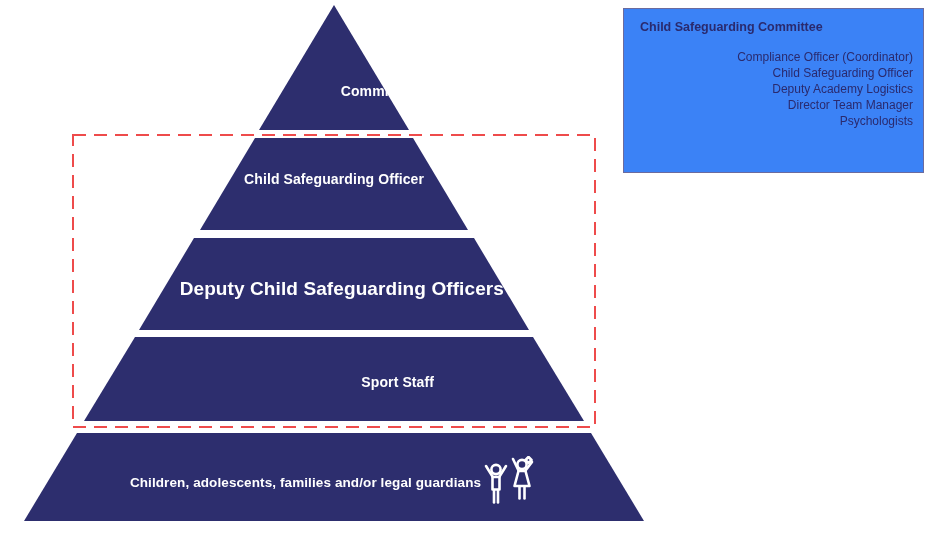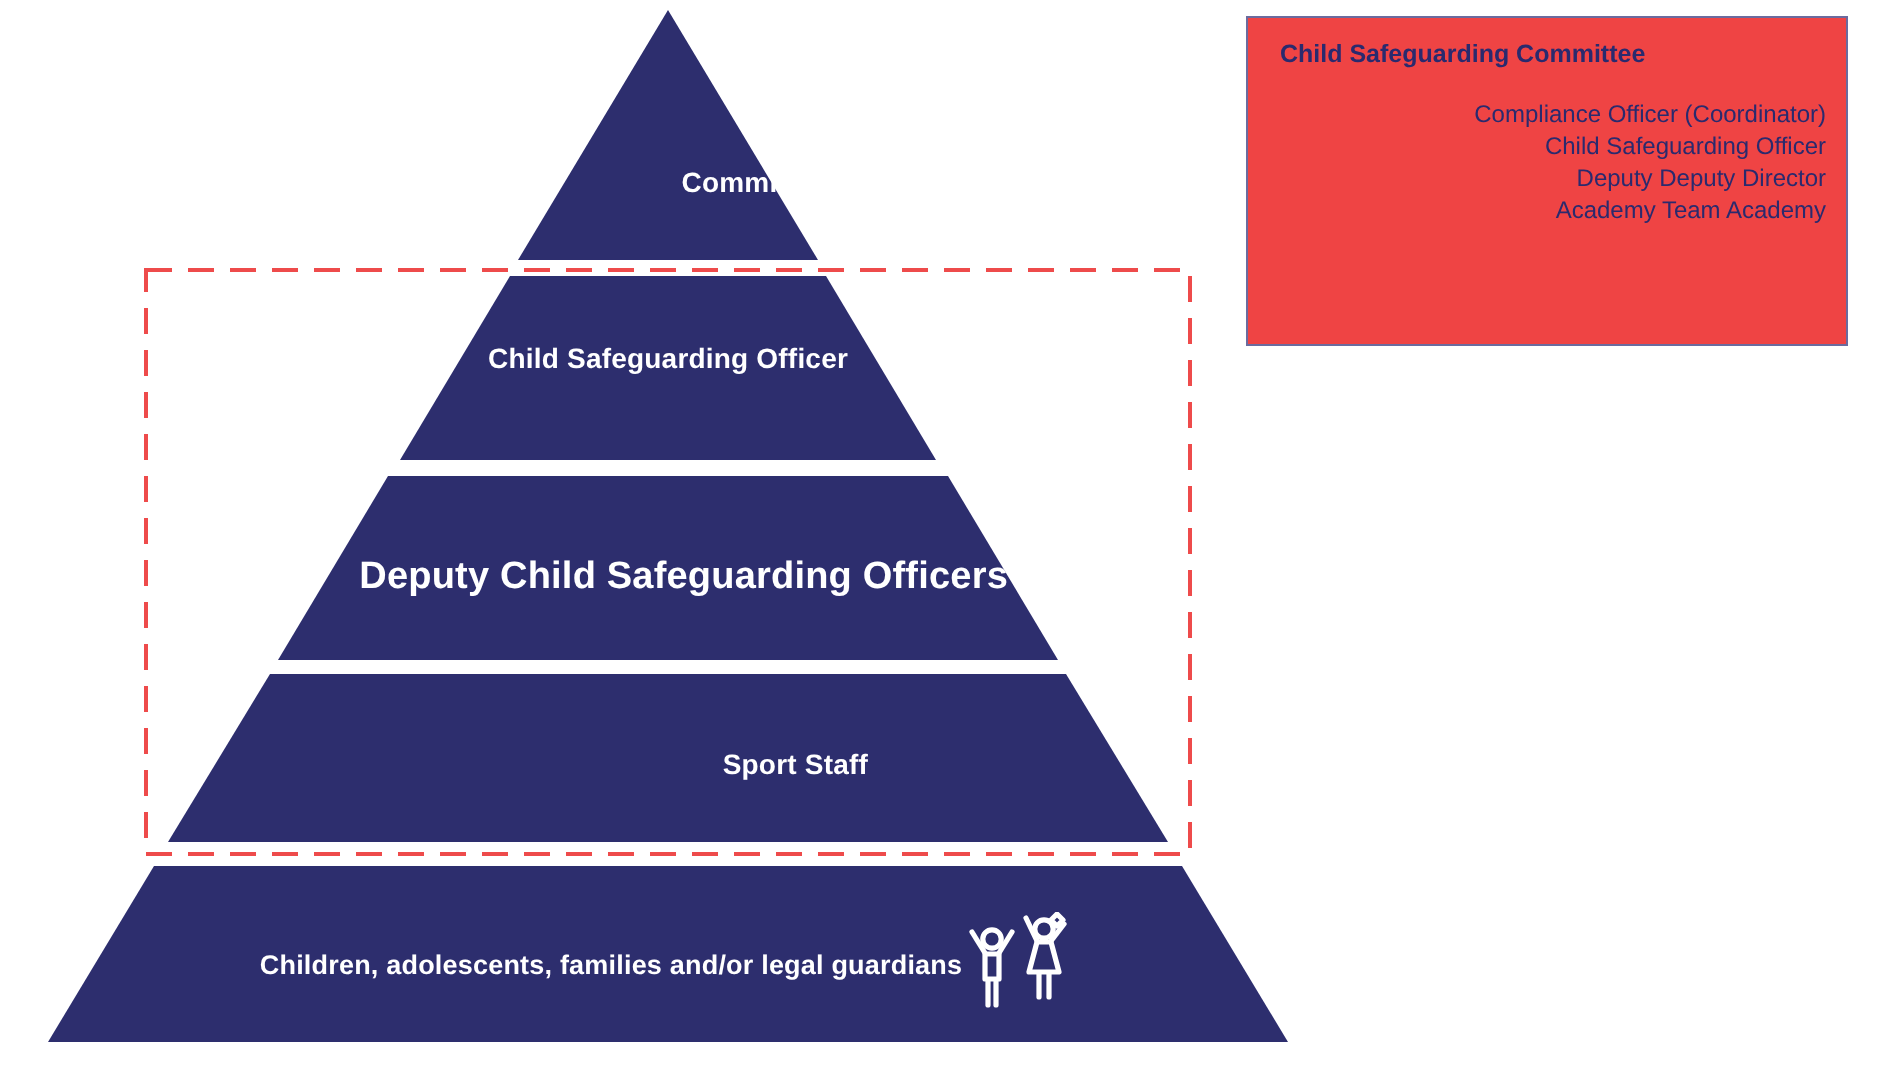--- a/index.html
+++ b/index.html
@@ -53,21 +53,21 @@
   .children-icon { flex: 0 0 auto; }
 
   .panel {
     position: absolute;
     left: 623px;
     top: 8px;
     width: 301px;
     height: 165px;
     box-sizing: border-box;
     border: 1.5px solid var(--panel_border, #6b6b9e);
-    background: #ef4444;
+    background: #3b82f6;
     padding: 11px 10px 0 16px;
     color: var(--panel_text, #2a2a6e);
   }
   .panel-title {
     font-size: 12.5px;
     font-weight: 700;
   }
   .panel-list {
     margin-top: 15px;
     font-size: 12px;
@@ -117,18 +117,19 @@
       <path d="M37.5 31 V42.5"></path>
       <path d="M42.5 31 V42.5"></path>
     </svg>
   </div>
 
   <div class="panel">
     <div class="panel-title">Child Safeguarding Committee</div>
     <div class="panel-list">
       <div class="panel-member">Compliance Officer (Coordinator)</div>
       <div class="panel-member">Child Safeguarding Officer</div>
-      <div class="panel-member">Deputy Deputy Director</div>
-      <div class="panel-member">Academy Team Academy</div>
+      <div class="panel-member">Deputy Academy Logistics</div>
+      <div class="panel-member">Director Team Manager</div>
+      <div class="panel-member">Psychologists</div>
     </div>
   </div>
 
 </div>
 
 </body></html>

